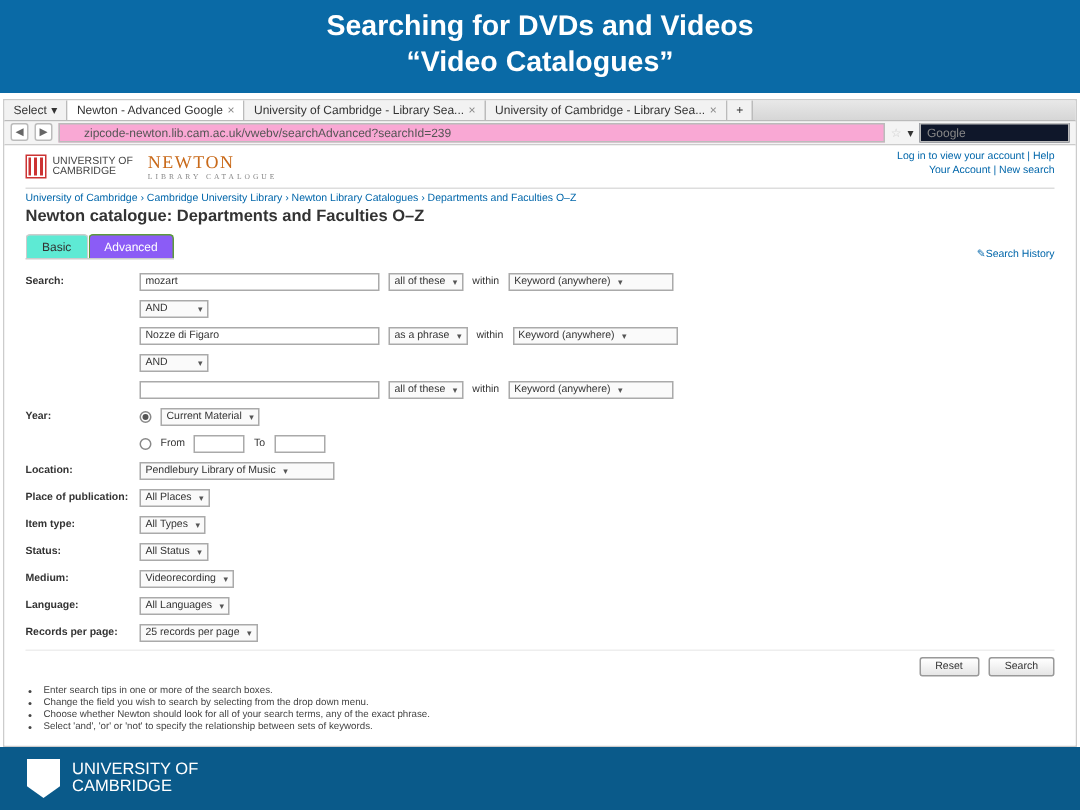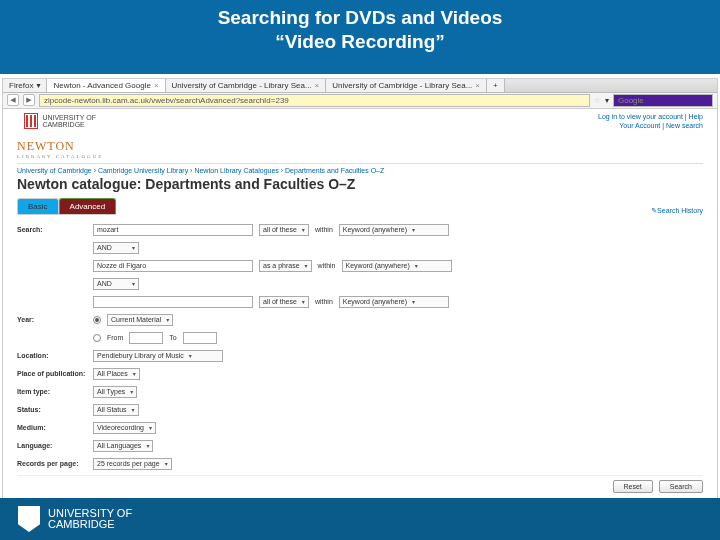--- a/index.html
+++ b/index.html
@@ -1,43 +1,43 @@
 <!DOCTYPE html>
 <html><head>
 <meta charset="utf-8">
 <style>
   * { box-sizing: border-box; margin: 0; padding: 0; }
   body { width: 720px; height: 540px; font-family: Arial, sans-serif; background: #fff; overflow: hidden; }
-  .slide-title { background: #0a6aa6; color: #fff; text-align: center; padding: 6px 20px 20px; font-weight: bold; font-size: 19px; line-height: 1.25; }
+  .slide-title { background: #0a6aa6; color: #fff; text-align: center; padding: 6px 20px 8px; font-weight: bold; font-size: 19px; line-height: 1.25; }
   .browser { border: 1px solid #ccc; margin: 4px 2px 0; font-size: 8px; color: #333; }
   .tabs { display: flex; background: linear-gradient(#e8e8e8,#d6d6d6); border-bottom: 1px solid #bbb; height: 14px; align-items: stretch; }
   .tab { display: flex; align-items: center; gap: 3px; padding: 0 6px; border-right: 1px solid #bbb; background: #f2f2f2; }
   .tab.active { background: #fff; }
   .tab .x { color: #888; }
   .urlbar { display: flex; align-items: center; gap: 4px; padding: 2px 4px; background: #f4f4f4; border-bottom: 1px solid #ccc; height: 16px; }
   .urlbar .btn { width: 12px; height: 12px; border: 1px solid #bbb; border-radius: 2px; background: #fff; display:flex;align-items:center;justify-content:center;font-size:7px;color:#666;}
-  .url { flex: 1; background: #fef9c3; border: 1px solid #bbb; padding: 1px 4px; color: #555; overflow:hidden;white-space:nowrap;}
-  .searchbox { width: 100px; background: #4c1d95; border:1px solid #bbb; padding:1px 4px; color:#888;}
+  .url { flex: 1; background: #f9a8d4; border: 1px solid #bbb; padding: 1px 16px; color: #555; overflow:hidden;white-space:nowrap;}
+  .searchbox { width: 100px; background: #0f172a; border:1px solid #bbb; padding:1px 4px; color:#888;}
   .star { color: #ccc; }
   .page { background: #fff; padding: 4px 14px; height: 400px; overflow: hidden; position:relative;}
   .header { display: flex; justify-content: space-between; align-items: flex-start; }
-  .logos { display: flex; gap: 10px; align-items: center; flex-direction: column; }
+  .logos { display: flex; gap: 10px; align-items: center; }
   .ulogo { display:flex; gap:4px; align-items:center;}
   .shield { width: 14px; height: 16px; background:#fff;border:1px solid #c33; position:relative;}
   .shield::before{content:"";position:absolute;inset:1px;background:repeating-linear-gradient(90deg,#c33 0 2px,#fff 2px 4px);}
   .ulogo-text { font-size: 7px; color:#444; line-height:1; }
   .newton { font-family: Georgia, serif; color:#c96a1a; font-size:12px; letter-spacing:1px; }
   .newton small { display:block; font-size:5px; letter-spacing:2px; color:#888;}
   .toplinks { text-align:right; font-size:7px; color:#0066aa;}
   .toplinks div { margin-bottom:2px;}
   .crumbs { color:#0066aa; font-size:7px; margin:4px 0 2px; border-top:1px solid #ddd; padding-top:3px;}
-  .pagetitle { font-weight:bold; font-size:14px; margin:2px 0 6px; color:#333;}
+  .pagetitle { font-weight:bold; font-size:11px; margin:2px 0 6px; color:#333;}
   .tabbar { display:flex; gap:0; border-bottom:1px solid #ccc; align-items:flex-end;}
-  .stab { padding:3px 10px; font-size:8px; background:#0ea5e9; border:1px solid #ccc; border-bottom:none; border-radius:3px 3px 0 0;}
-  .stab.active { background:#7f1d1d; color:#fff; border-color:#5c9a3b;}
+  .stab { padding:3px 10px; font-size:8px; background:#5eead4; border:1px solid #ccc; border-bottom:none; border-radius:3px 3px 0 0;}
+  .stab.active { background:#8b5cf6; color:#fff; border-color:#5c9a3b;}
   .sh { float:right; font-size:7px; color:#0066aa; margin-top:2px;}
   .form { margin-top:8px; font-size:7px; color:#333;}
   .row { display:flex; align-items:center; gap:6px; margin-bottom:4px; min-height:14px;}
   .row .lbl { width:70px; font-weight:bold; text-align:left;}
   .inp { border:1px solid #aaa; padding:1px 3px; background:#fff; height:12px; display:flex; align-items:center; overflow:hidden;}
   .w1 { width:160px;} .w2{width:46px;} .w3{width:110px;} .wlong{width:130px;}
   .sel { border:1px solid #aaa; background:#fafafa; padding:1px 3px; height:12px; display:flex; align-items:center; gap:3px;}
   .sel::after { content:"▾"; font-size:6px; color:#555; margin-left:2px;}
   .sel.w2::after{margin-left:auto;}
   .radio { width:8px;height:8px;border:1px solid #888;border-radius:50%; background:#fff; display:inline-block;}
@@ -48,27 +48,27 @@
   .tips li{ margin-left:12px; margin-bottom:1px; list-style:disc;}
   .footer { position:absolute; bottom:0; left:0; right:0; height:42px; background:#0a5a8a; display:flex; align-items:center; padding:0 18px;}
   .footer .shield2 { width:22px; height:26px; background:#fff; clip-path:polygon(0 0,100% 0,100% 70%,50% 100%,0 70%); margin-right:8px;}
   .footer-text { color:#fff; font-size:11px; line-height:1;}
 </style>
 </head>
 <body>
 
 <div class="slide-title">
   <div>Searching for DVDs and Videos</div>
-  <div>“Video Recording”</div>
+  <div>“Video Catalogues”</div>
 </div>
 
 <div class="browser">
   <div class="tabs">
     <div class="tab">
-        <span>Firefox</span>
+        <span>Select</span>
         <span>▾</span>
       </div>
     <div class="tab active">
         <span>Newton - Advanced Google</span>
         <span class="x">×</span>
       </div>
     <div class="tab">
         <span>University of Cambridge - Library Sea...</span>
         <span class="x">×</span>
       </div>

